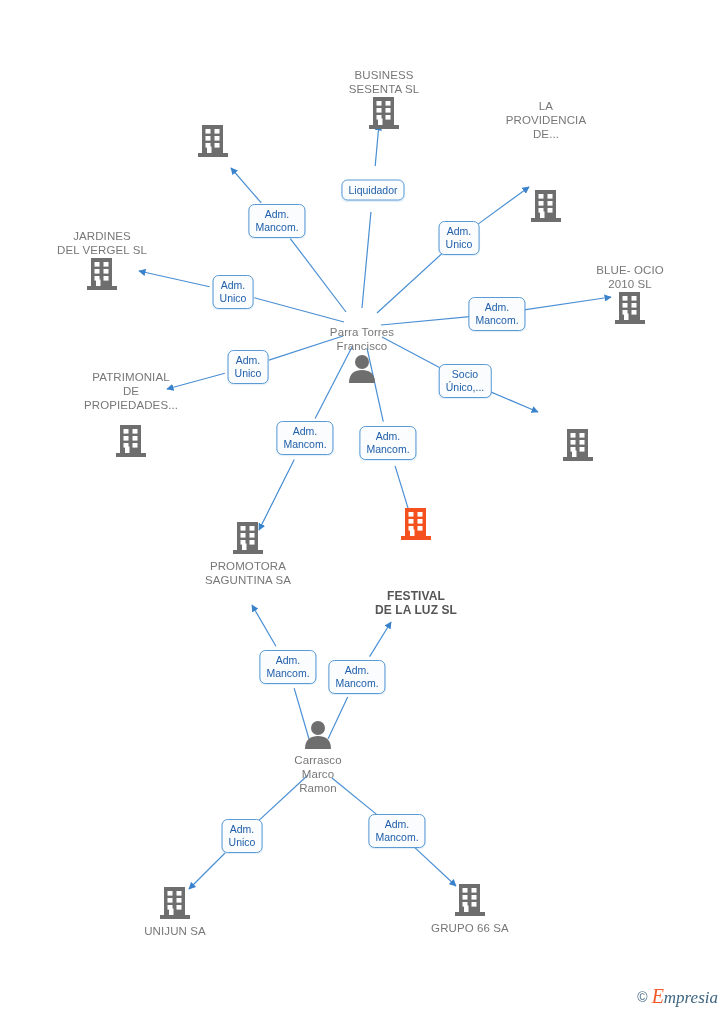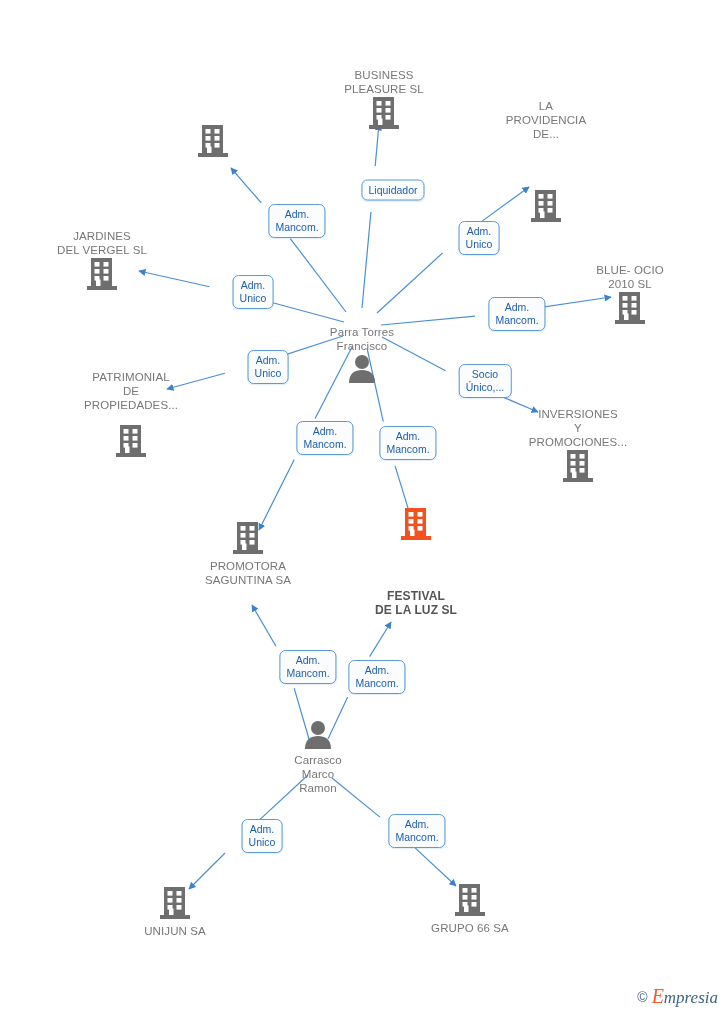--- a/index.html
+++ b/index.html
@@ -57,21 +57,20 @@
     border: 1px solid #5a9bd5;
     border-radius: 6px;
     color: #1f5fa9;
     font-size: 10.5px;
     line-height: 13px;
     text-align: center;
     padding: 3px 6px;
     white-space: pre-line;
     box-shadow: 0 1px 1px rgba(90,155,213,0.18);
     cursor: pointer;
-    margin-left: 20px;
   }
   #watermark {
     position: absolute;
     right: 10px;
     bottom: 8px;
     display: flex;
     align-items: center;
     gap: 4px;
     font-size: 15px;
     color: #4a6b88;
@@ -132,21 +131,21 @@
         <line x1="308" y1="775" x2="258.1562875787524" y2="821.0676736014561" stroke="#4a8fd4" stroke-width="1.2"></line>
         <line x1="225.02943725152286" y1="852.9705627484772" x2="189" y2="889" stroke="#4a8fd4" stroke-width="1.2" marker-end="url(#arrow)"></line>
         <line x1="332" y1="778" x2="379.94958886826595" y2="817.0973570772014" stroke="#4a8fd4" stroke-width="1.2"></line>
         <line x1="414.5552178785043" y1="847.3650336155549" x2="456" y2="886" stroke="#4a8fd4" stroke-width="1.2" marker-end="url(#arrow)"></line>
       </g>
   </svg>
 
   <div id="node-layer">
       <div class="node" style="left: 384px; top: 101px;">
         <div class="node-label">BUSINESS
-PLEASURE SL</div>
+SESENTA SL</div>
         <div class="node-icon"><svg width="30" height="34" viewBox="0 0 30 34">
             <rect x="4" y="1" width="21" height="28" fill="#6e6e6e"></rect>
             <rect x="7.5" y="5" width="5" height="4.6" fill="#fff"></rect>
             <rect x="16.5" y="5" width="5" height="4.6" fill="#fff"></rect>
             <rect x="7.5" y="12" width="5" height="4.6" fill="#fff"></rect>
             <rect x="16.5" y="12" width="5" height="4.6" fill="#fff"></rect>
             <rect x="7.5" y="19" width="5" height="4.6" fill="#fff"></rect>
             <rect x="16.5" y="19" width="5" height="4.6" fill="#fff"></rect>
             <rect x="9" y="22.5" width="4.5" height="6.5" fill="#fff"></rect>
             <rect x="0" y="29" width="30" height="4" fill="#6e6e6e"></rect>
@@ -221,23 +220,20 @@
             <rect x="16.5" y="5" width="5" height="4.6" fill="#fff"></rect>
             <rect x="7.5" y="12" width="5" height="4.6" fill="#fff"></rect>
             <rect x="16.5" y="12" width="5" height="4.6" fill="#fff"></rect>
             <rect x="7.5" y="19" width="5" height="4.6" fill="#fff"></rect>
             <rect x="16.5" y="19" width="5" height="4.6" fill="#fff"></rect>
             <rect x="9" y="22.5" width="4.5" height="6.5" fill="#fff"></rect>
             <rect x="0" y="29" width="30" height="4" fill="#6e6e6e"></rect>
           </svg></div>
       </div>
       <div class="node" style="left: 578px; top: 447px;">
-        <div class="node-label">INVERSIONES
-Y
-PROMOCIONES...</div>
         <div class="node-icon"><svg width="30" height="34" viewBox="0 0 30 34">
             <rect x="4" y="1" width="21" height="28" fill="#6e6e6e"></rect>
             <rect x="7.5" y="5" width="5" height="4.6" fill="#fff"></rect>
             <rect x="16.5" y="5" width="5" height="4.6" fill="#fff"></rect>
             <rect x="7.5" y="12" width="5" height="4.6" fill="#fff"></rect>
             <rect x="16.5" y="12" width="5" height="4.6" fill="#fff"></rect>
             <rect x="7.5" y="19" width="5" height="4.6" fill="#fff"></rect>
             <rect x="16.5" y="19" width="5" height="4.6" fill="#fff"></rect>
             <rect x="9" y="22.5" width="4.5" height="6.5" fill="#fff"></rect>
             <rect x="0" y="29" width="30" height="4" fill="#6e6e6e"></rect>

